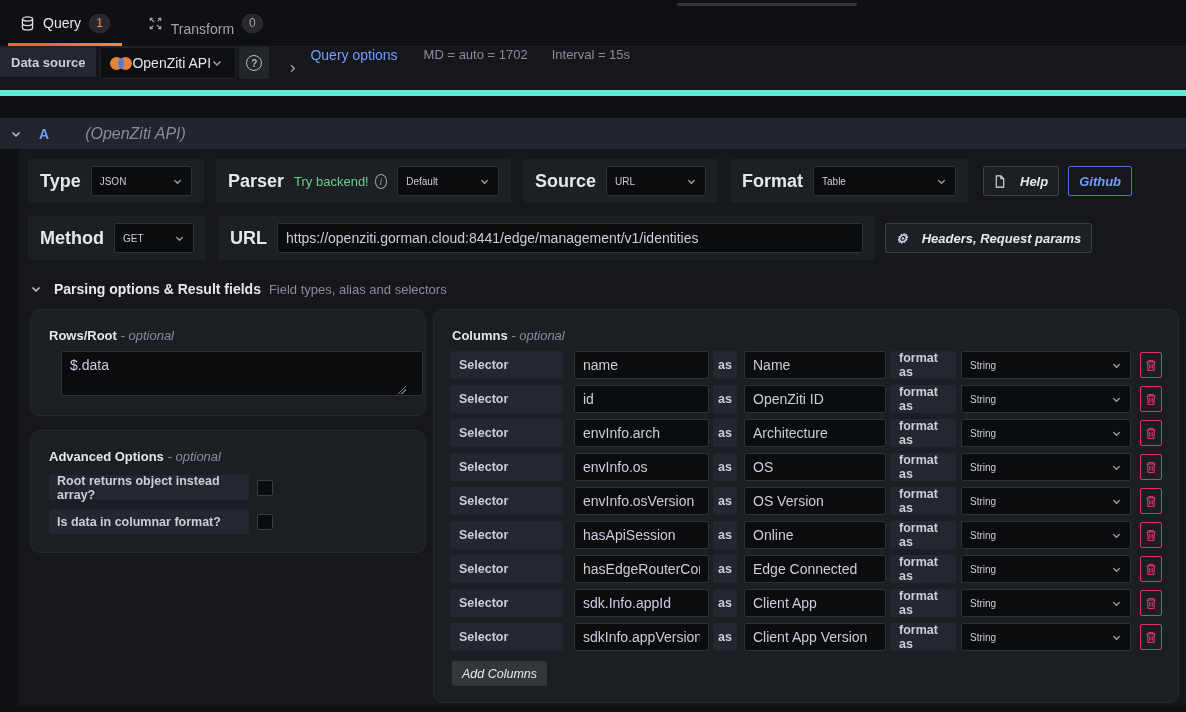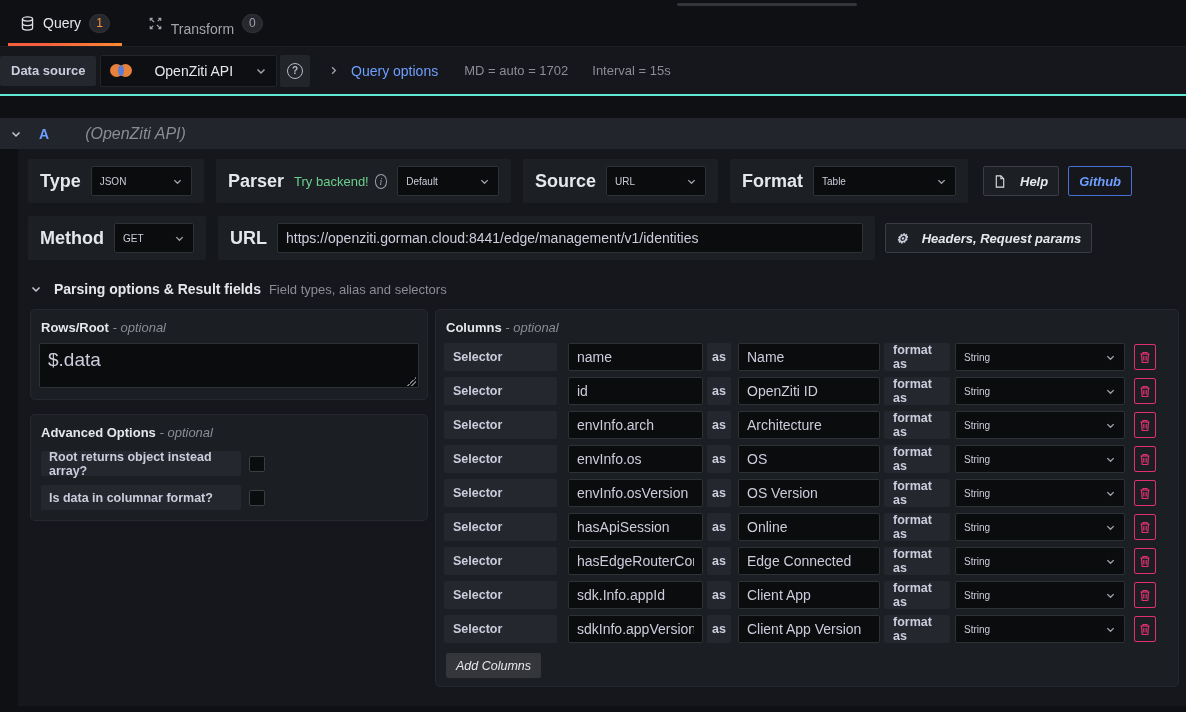--- a/index.html
+++ b/index.html
@@ -29,23 +29,23 @@
   .tab{display:flex;align-items:center;gap:8px;padding:0 12px;position:relative;cursor:pointer;}
   .tab .tab-label{font-size:14px;color:var(--text-bright);}
   .tab.inactive .tab-label{color:#a2a3ac;margin-top:11px;}
   .tab.active::after{content:"";position:absolute;left:0;right:0;bottom:0;height:3px;background:linear-gradient(90deg,#f55f3e 30%,#ff8833 99%);}
   .count-badge{min-width:19px;height:19px;padding:0 6px;border-radius:10px;background:#26282e;border:1px solid #33353b;display:flex;align-items:center;justify-content:center;font-size:12px;}
   .count-badge.q{color:var(--orange);}
   .count-badge.t{color:#9fa1aa;}
   .tab-icon{display:flex;align-items:center;}
 
   
-  .toolbar{height:49px;background:var(--surface);display:flex;align-items:center;border-bottom:2px solid #5eead4;}
+  .toolbar{height:49px;background:var(--surface);display:flex;border-bottom:6px solid #5eead4;}
   .ds-label{height:30px;background:var(--chip);display:flex;align-items:center;padding:0 11px;border-radius:2px;color:var(--text);font-weight:bold;font-size:13px;}
-  .ds-picker{height:32px;margin-left:4px;background:#0e0f13;border:1px solid #222429;border-radius:2px;display:flex;align-items:center;gap:22px;padding:0 9px;cursor:pointer;min-width:136px;}
+  .ds-picker{height:32px;margin-left:4px;background:#0e0f13;border:1px solid #222429;border-radius:2px;display:flex;align-items:center;gap:0;padding:0 9px;cursor:pointer;min-width:136px;}
   .ds-picker .ds-name{font-size:14px;color:var(--text-bright);}
   .ziti-logo{position:relative;width:22px;height:13px;display:inline-block;}
   .ziti-logo .c1,.ziti-logo .c2{position:absolute;top:0;width:13px;height:13px;border-radius:50%;background:#e8813a;}
   .ziti-logo .c1{left:0;}
   .ziti-logo .c2{left:9px;}
   .ziti-logo .lens{position:absolute;left:8px;top:1px;width:6px;height:11px;border-radius:50%;background:#5b7bd5;}
   .circle-q{height:32px;width:30px;margin-left:3px;background:#222529;border-radius:2px;display:flex;align-items:center;justify-content:center;cursor:pointer;}
   .circle-q .q{width:16px;height:16px;border:1.4px solid #b9bac2;border-radius:50%;display:flex;align-items:center;justify-content:center;font-size:10px;color:#b9bac2;font-weight:bold;}
   .crumb-sep{margin-left:18px;display:flex;align-items:center;}
   .query-options{margin-left:12px;color:var(--blue);font-size:14px;cursor:pointer;}
@@ -75,25 +75,25 @@
   .gear{font-size:13px;color:var(--text);}
 
   
   .section-head{display:flex;align-items:center;margin:21px 0 12px 2px;cursor:pointer;}
   .section-head .title{margin-left:12px;color:var(--text-bright);font-weight:bold;font-size:14px;}
   .section-head .subtitle{margin-left:8px;color:var(--dim);font-size:13px;}
 
   
   .panels{display:flex;align-items:flex-start;}
   .left-col{width:398px;display:flex;flex-direction:column;gap:14px;margin-left:2px;}
-  .panel{background:#1b1e23;border:1px solid var(--panel-border);border-radius:5px;padding:8px;}
+  .panel{background:#1b1e23;border:1px solid var(--panel-border);border-radius:10px;padding:16px;}
   .panel-title{font-size:13px;color:var(--text-bright);font-weight:bold;margin:2px 0 8px 2px;}
   .panel-title .opt{color:var(--dim);font-weight:normal;font-style:italic;}
   .rows-root-ta{position:relative;}
-  textarea.ta{width:100%;height:45px;background:var(--input-bg);border:1px solid var(--input-border);border-radius:2px;color:var(--text);font-size:19px;padding:5px 8px;resize:none;outline:none;font-family:"Liberation Sans",sans-serif;}
+  textarea.ta{width:100%;height:45px;background:var(--input-bg);border:1px solid var(--input-border);border-radius:2px;color:var(--text);font-size:14px;padding:5px 8px;resize:none;outline:none;font-family:"Liberation Sans",sans-serif;margin-left:14px;}
   .resize-handle{position:absolute;right:3px;bottom:5px;width:9px;height:9px;background:
       linear-gradient(135deg,transparent 0 50%,#7a7c84 50% 58%,transparent 58% 72%,#7a7c84 72% 80%,transparent 80%);}
   .adv-row{display:flex;align-items:center;margin:0 0 9px 2px;}
   .adv-row:last-child{margin-bottom:2px;}
   .adv-label{width:200px;height:25px;background:var(--chip);display:flex;align-items:center;padding:0 8px;border-radius:2px;font-size:12.5px;font-weight:bold;color:var(--text);}
   .checkbox{width:16px;height:16px;margin-left:8px;background:var(--input-bg);border:1px solid #3a3d44;border-radius:2px;cursor:pointer;}
 
   .right-col{flex:1;margin-left:7px;margin-right:3px;}
   .col-row{display:flex;align-items:center;margin-bottom:6px;}
   .chip{height:28px;background:var(--chip);display:flex;align-items:center;padding:0 9px;border-radius:2px;font-size:12.5px;font-weight:bold;color:var(--text);}

